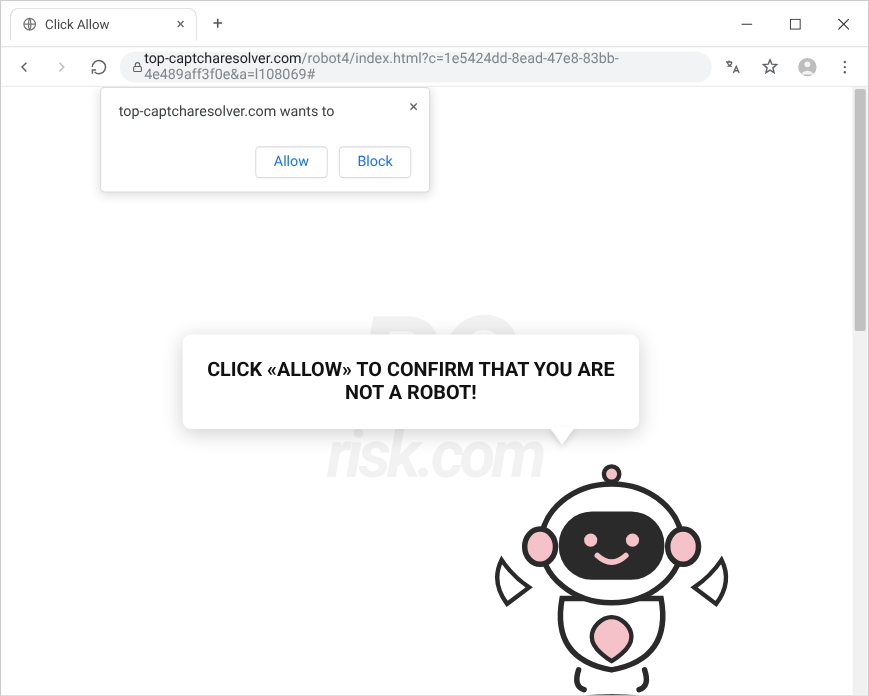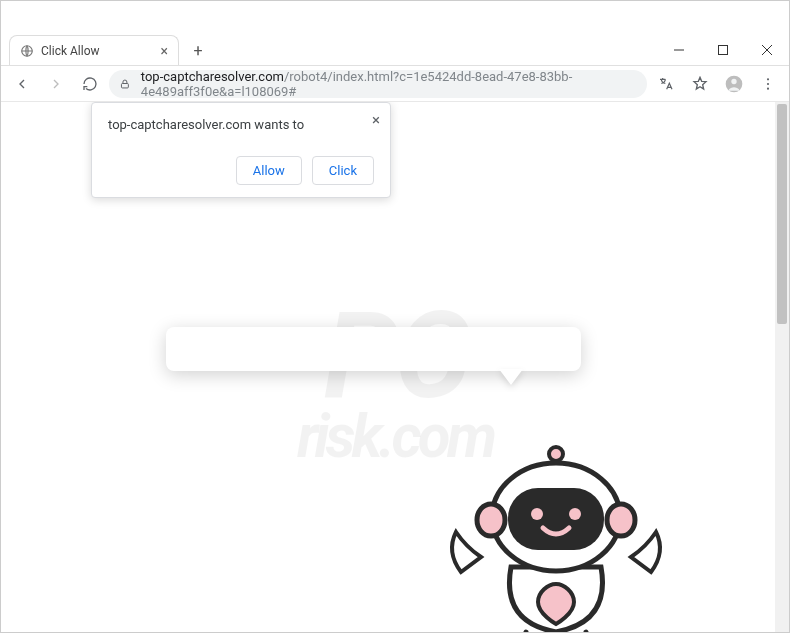--- a/index.html
+++ b/index.html
@@ -1,29 +1,29 @@
 <!DOCTYPE html>
 <html><head>
 <meta charset="utf-8">
 <style>
 * { margin: 0; padding: 0; box-sizing: border-box; font-family: -apple-system, BlinkMacSystemFont, "Segoe UI", Roboto, Arial, sans-serif; }
 body { width: 790px; height: 633px; background: #fff; border: 1px solid #ccc; position: relative; overflow: hidden; }
 
-.titlebar { height: 27px; background: #fff; display: flex; align-items: flex-end; border-bottom: 1px solid #e0e0e0; margin-top: 38px; }
+.titlebar { height: 42px; background: #fff; display: flex; align-items: center; border-bottom: 1px solid #e0e0e0; }
 .tab { display: flex; align-items: center; height: 30px; background: #fff; border-radius: 8px 8px 0 0; padding: 0 10px; margin-left: 8px; gap: 7px; font-size: 12px; color: #444; min-width: 170px; border: 1px solid #ddd; border-bottom: none; }
 .tab-icon { width: 14px; height: 14px; }
 .tab-close { margin-left: auto; font-size: 14px; color: #666; cursor: pointer; }
 .newtab { width: 26px; height: 26px; display: flex; align-items: center; justify-content: center; color: #555; font-size: 16px; cursor: pointer; margin-left: 6px; margin-bottom: 2px; }
 .window-controls { margin-left: auto; display: flex; }
 .wc { width: 44px; height: 30px; display: flex; align-items: center; justify-content: center; color: #333; font-size: 12px; cursor: pointer; }
 
 .toolbar { height: 36px; display: flex; align-items: center; padding: 0 6px; gap: 4px; border-bottom: 1px solid #e8e8e8; }
 .tbtn { width: 30px; height: 30px; display: flex; align-items: center; justify-content: center; color: #5f6368; border-radius: 50%; cursor: pointer; }
 .tbtn.disabled { color: #bdbdbd; }
-.addr { flex: 1; height: 28px; background: #f1f3f4; border-radius: 14px; display: flex; align-items: center; padding: 0 10px; gap: 10px; font-size: 13px; color: #5f6368; overflow: hidden; }
+.addr { flex: 1; height: 28px; background: #f1f3f4; border-radius: 14px; display: flex; align-items: center; padding: 0 10px; gap: 0; font-size: 13px; color: #5f6368; overflow: hidden; }
 .addr .url b { color: #202124; font-weight: 400; }
 .addr .url span { color: #80868b; }
 
 .content { position: relative; width: 100%; height: calc(100% - 70px); background: #fff; overflow: hidden; }
 .scroll-track { position: absolute; right: 0; top: 0; width: 14px; height: 100%; background: #f1f1f1; }
 .scroll-thumb { position: absolute; right: 2px; top: 2px; width: 10px; height: 220px; background: #c1c1c1; border-radius: 2px; }
 
 .perm { position: absolute; left: 90px; top: 0; width: 300px; background: #fff; border: 1px solid #dadce0; box-shadow: 0 2px 10px rgba(0,0,0,0.15); border-radius: 4px; padding: 14px 16px 12px; font-size: 13px; color: #3c4043; z-index: 10; }
 .perm-close { position: absolute; top: 8px; right: 10px; color: #5f6368; font-size: 15px; cursor: pointer; }
 .perm-head { font-size: 13px; margin-bottom: 14px; }
@@ -127,25 +127,26 @@
   <div class="watermark">
     <span>PC</span>
     <small>risk.com</small>
   </div>
 
   <div class="perm">
     <div class="perm-close">×</div>
     <div class="perm-head">top-captcharesolver.com wants to</div>
     <div class="perm-actions">
       <button class="pbtn">Allow</button>
-      <button class="pbtn">Click</button>
+      <button class="pbtn">Block</button>
     </div>
   </div>
 
   <div class="speech">
+    <span>CLICK «ALLOW» TO CONFIRM THAT YOU ARE NOT A ROBOT!</span>
     <div class="speech-arrow"></div>
   </div>
 
   <svg class="robot" viewBox="0 0 230 240">
     <ellipse cx="115" cy="228" rx="36" ry="6" fill="#222" opacity="0.8"></ellipse>
     <ellipse cx="115" cy="22" rx="7" ry="7" fill="#f6c2c9" stroke="#2a2a2a" stroke-width="4"></ellipse>
     <line x1="115" y1="28" x2="115" y2="40" stroke="#2a2a2a" stroke-width="4"></line>
     <path d="M20 140 Q 5 120 15 100 Q 25 115 40 125 Z" fill="#fff" stroke="#2a2a2a" stroke-width="4"></path>
     <path d="M210 140 Q 225 120 215 100 Q 205 115 190 125 Z" fill="#fff" stroke="#2a2a2a" stroke-width="4"></path>
     <path d="M70 135 Q 60 190 115 200 Q 170 190 160 135 Z" fill="#fff" stroke="#2a2a2a" stroke-width="5"></path>

